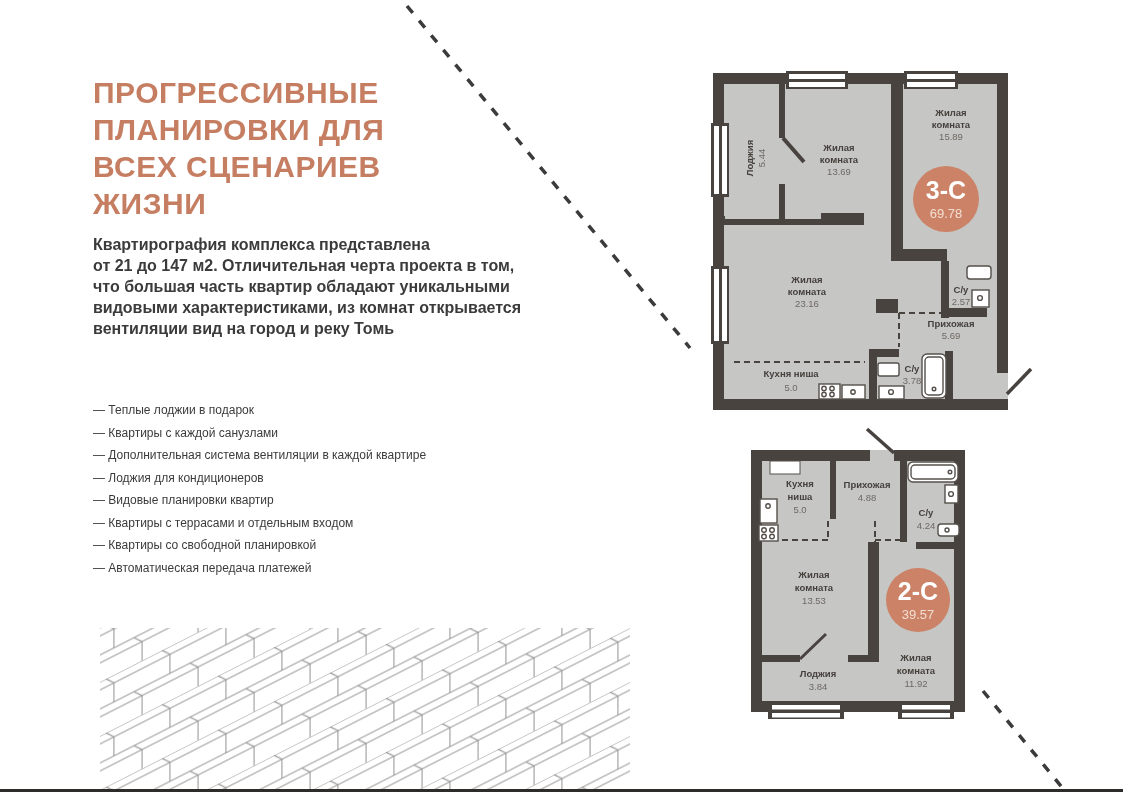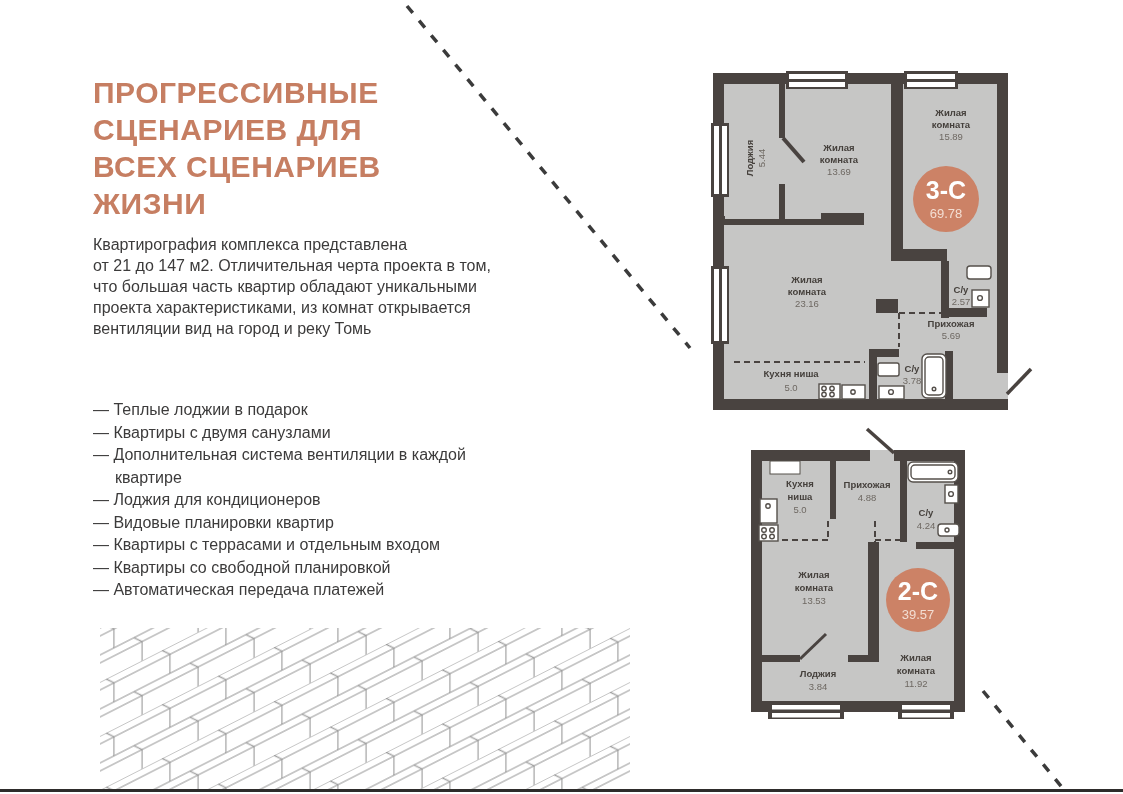--- a/index.html
+++ b/index.html
@@ -1,53 +1,53 @@
 <!DOCTYPE html>
 <html><head>
 <meta charset="utf-8">
 <style>
   html,body{margin:0;padding:0;background:#fff;}
   .page{position:relative;width:1123px;height:794px;background:#ffffff;overflow:hidden;
         font-family:"Liberation Sans",sans-serif;color:#3f3e3e;}
   .heading{position:absolute;left:93px;top:74px;width:380px;color:#c67e62;
            font-size:30px;font-weight:700;line-height:37px;letter-spacing:.5px;}
-  .intro{position:absolute;left:93px;top:234px;width:460px;font-size:16px;line-height:21px;color:#3c3b3b;}
-  .features{position:absolute;left:93px;top:399px;width:400px;font-size:16px;line-height:22.5px;color:#3c3b3b;}
+  .intro{position:absolute;left:93px;top:234px;width:460px;font-size:16px;line-height:21px;color:#3c3b3b;font-weight:bold;}
+  .features{position:absolute;left:93px;top:399px;width:400px;font-size:12px;line-height:22.5px;color:#3c3b3b;}
   .features .item{padding-left:22px;text-indent:-22px;}
   .bottom-border{position:absolute;left:0;top:789px;width:1123px;height:3px;background:#2e2c2b;}
   svg text{font-family:"Liberation Sans",sans-serif;}
   .room-name{font-size:9.5px;font-weight:600;fill:#45403c;}
   .room-area{font-size:9.5px;fill:#6e6862;}
   .badge-type{font-size:25px;font-weight:700;fill:#ffffff;}
   .badge-area{font-size:13px;fill:#f3ded3;}
   .abs{position:absolute;}
 </style>
 </head>
 <body>
 
 <div class="page">
 
   <div class="heading">
     <div>ПРОГРЕССИВНЫЕ</div>
-    <div>СЦЕНАРИЕВ ДЛЯ</div>
+    <div>ПЛАНИРОВКИ ДЛЯ</div>
     <div>ВСЕХ СЦЕНАРИЕВ</div>
     <div>ЖИЗНИ</div>
   </div>
 
   <div class="intro">
     <div>Квартирография комплекса представлена</div>
     <div>от 21 до 147 м2. Отличительная черта проекта в том,</div>
     <div>что большая часть квартир обладают уникальными</div>
-    <div>проекта характеристиками, из комнат открывается</div>
+    <div>видовыми характеристиками, из комнат открывается</div>
     <div>вентиляции вид на город и реку Томь</div>
   </div>
 
   <div class="features">
     <div class="item">— Теплые лоджии в подарок</div>
-    <div class="item">— Квартиры с двумя санузлами</div>
+    <div class="item">— Квартиры с каждой санузлами</div>
     <div class="item">— Дополнительная система вентиляции в каждой квартире</div>
     <div class="item">— Лоджия для кондиционеров</div>
     <div class="item">— Видовые планировки квартир</div>
     <div class="item">— Квартиры с террасами и отдельным входом</div>
     <div class="item">— Квартиры со свободной планировкой</div>
     <div class="item">— Автоматическая передача платежей</div>
   </div>
 
   <svg class="abs" style="left:390px;top:0;" width="320" height="355">
     <line x1="17" y1="6" x2="300" y2="348" stroke="#3b3b3b" stroke-width="3.5" stroke-dasharray="9 10"></line>

